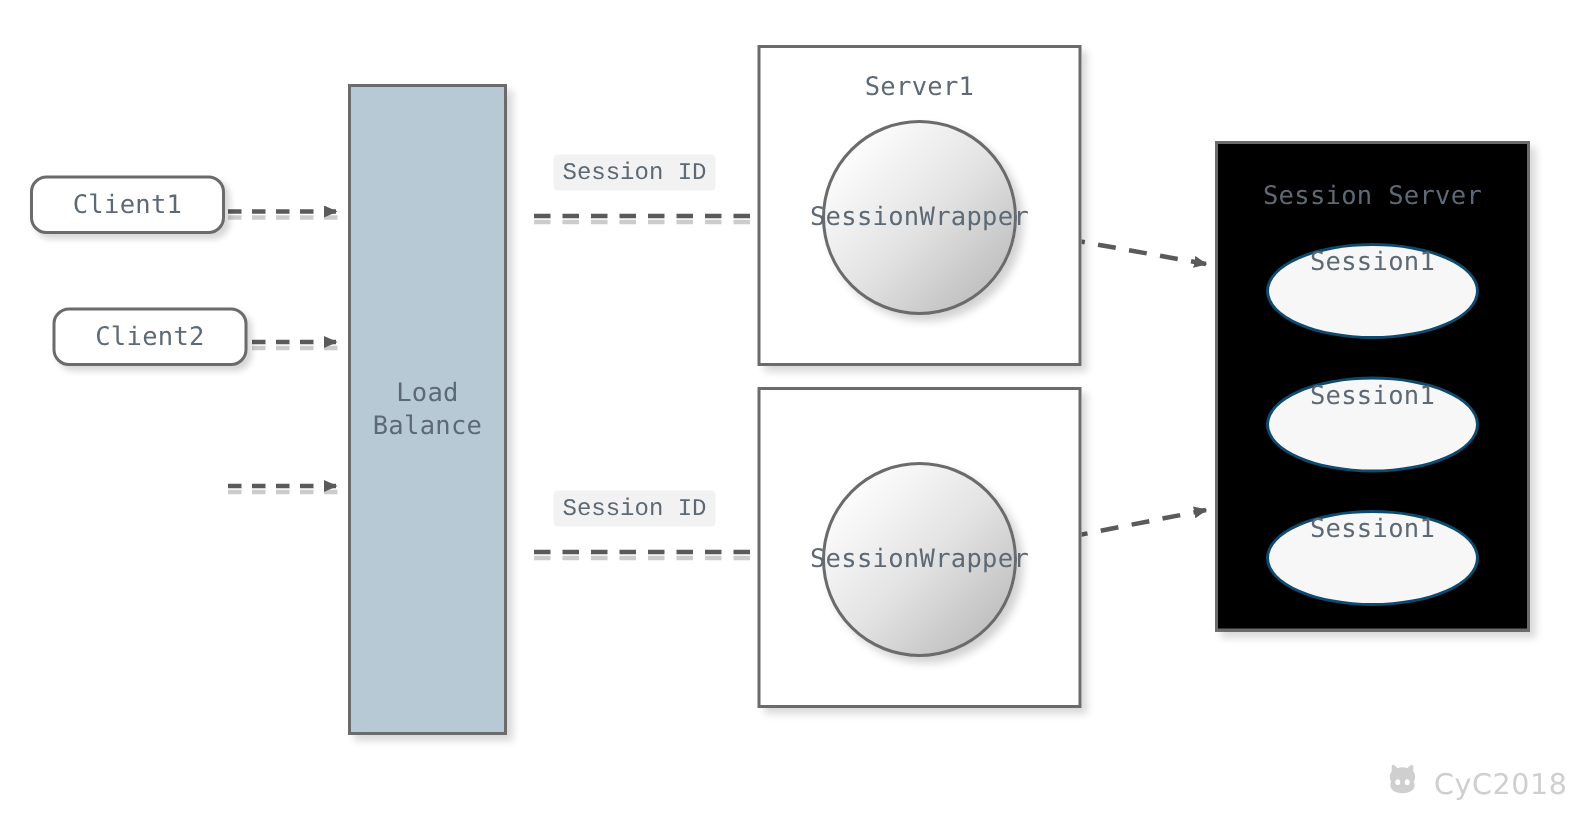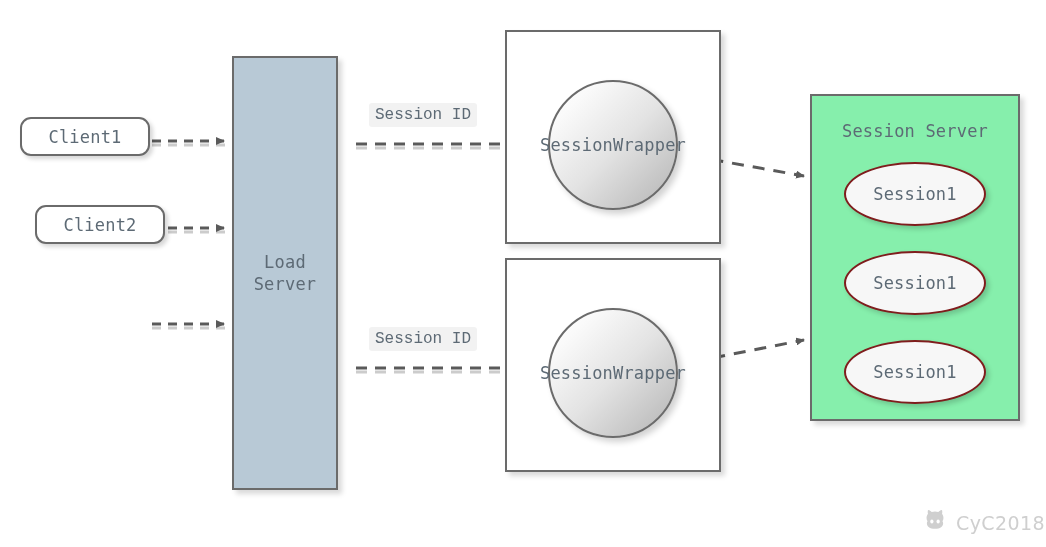--- a/index.html
+++ b/index.html
@@ -96,44 +96,44 @@
   }
 
   
   .sessionserver-box {
     position: absolute;
     left: 810px;
     top: 94px;
     width: 210px;
     height: 327px;
     box-sizing: border-box;
-    background: #86efac;
+    background: #000000;
     border: 2px solid #6b6b6b;
     box-shadow: 4px 4px 5px rgba(0,0,0,0.15);
     padding-left: 19px;
   }
   .sessionserver-title {
     position: absolute;
     left: 0;
     right: 0;
     top: 24px;
   }
   .session-ellipse {
     position: absolute;
     left: 50%;
     margin-left: -71px;
     width: 142px;
     height: 64px;
     box-sizing: border-box;
     background: #f7f7f7;
-    border: 2px solid #7f1d1d;
+    border: 2px solid #0c4a6e;
     border-radius: 50%;
     box-shadow: 3px 3px 5px rgba(0,0,0,0.18);
     display: flex;
-    align-items: center;
+    align-items: flex-start;
     justify-content: center;
   }
 
   
   .edge-label {
     position: absolute;
     background: #f2f2f2;
     border-radius: 3px;
     padding: 2px 6px;
     color: #5d6a75;
@@ -219,28 +219,29 @@
   <div class="client-box" style="left:20px; top:117px;">
     <span class="lbl">Client1</span>
   </div>
   <div class="client-box" style="left:20px; top:205px;margin-left:15px;">
     <span class="lbl">Client2</span>
   </div>
 
   <div class="loadbalance-box">
     <div>
       <div class="lbl">Load</div>
-      <div class="lbl">Server</div>
+      <div class="lbl">Balance</div>
     </div>
   </div>
 
   <div class="edge-label" style="left:369px; top:103px;">Session ID</div>
   <div class="edge-label" style="left:369px; top:327px;">Session ID</div>
 
   <div class="server-box" style="left:505px; top:30px;">
+    <div class="server-title lbl">Server1</div>
     <div class="wrapper-circle">
       <div class="lbl">Session</div>
       <div class="lbl">Wrapper</div>
     </div>
   </div>
 
   <div class="server-box" style="left:505px; top:258px;">
     <div class="wrapper-circle">
       <div class="lbl">Session</div>
       <div class="lbl">Wrapper</div>

